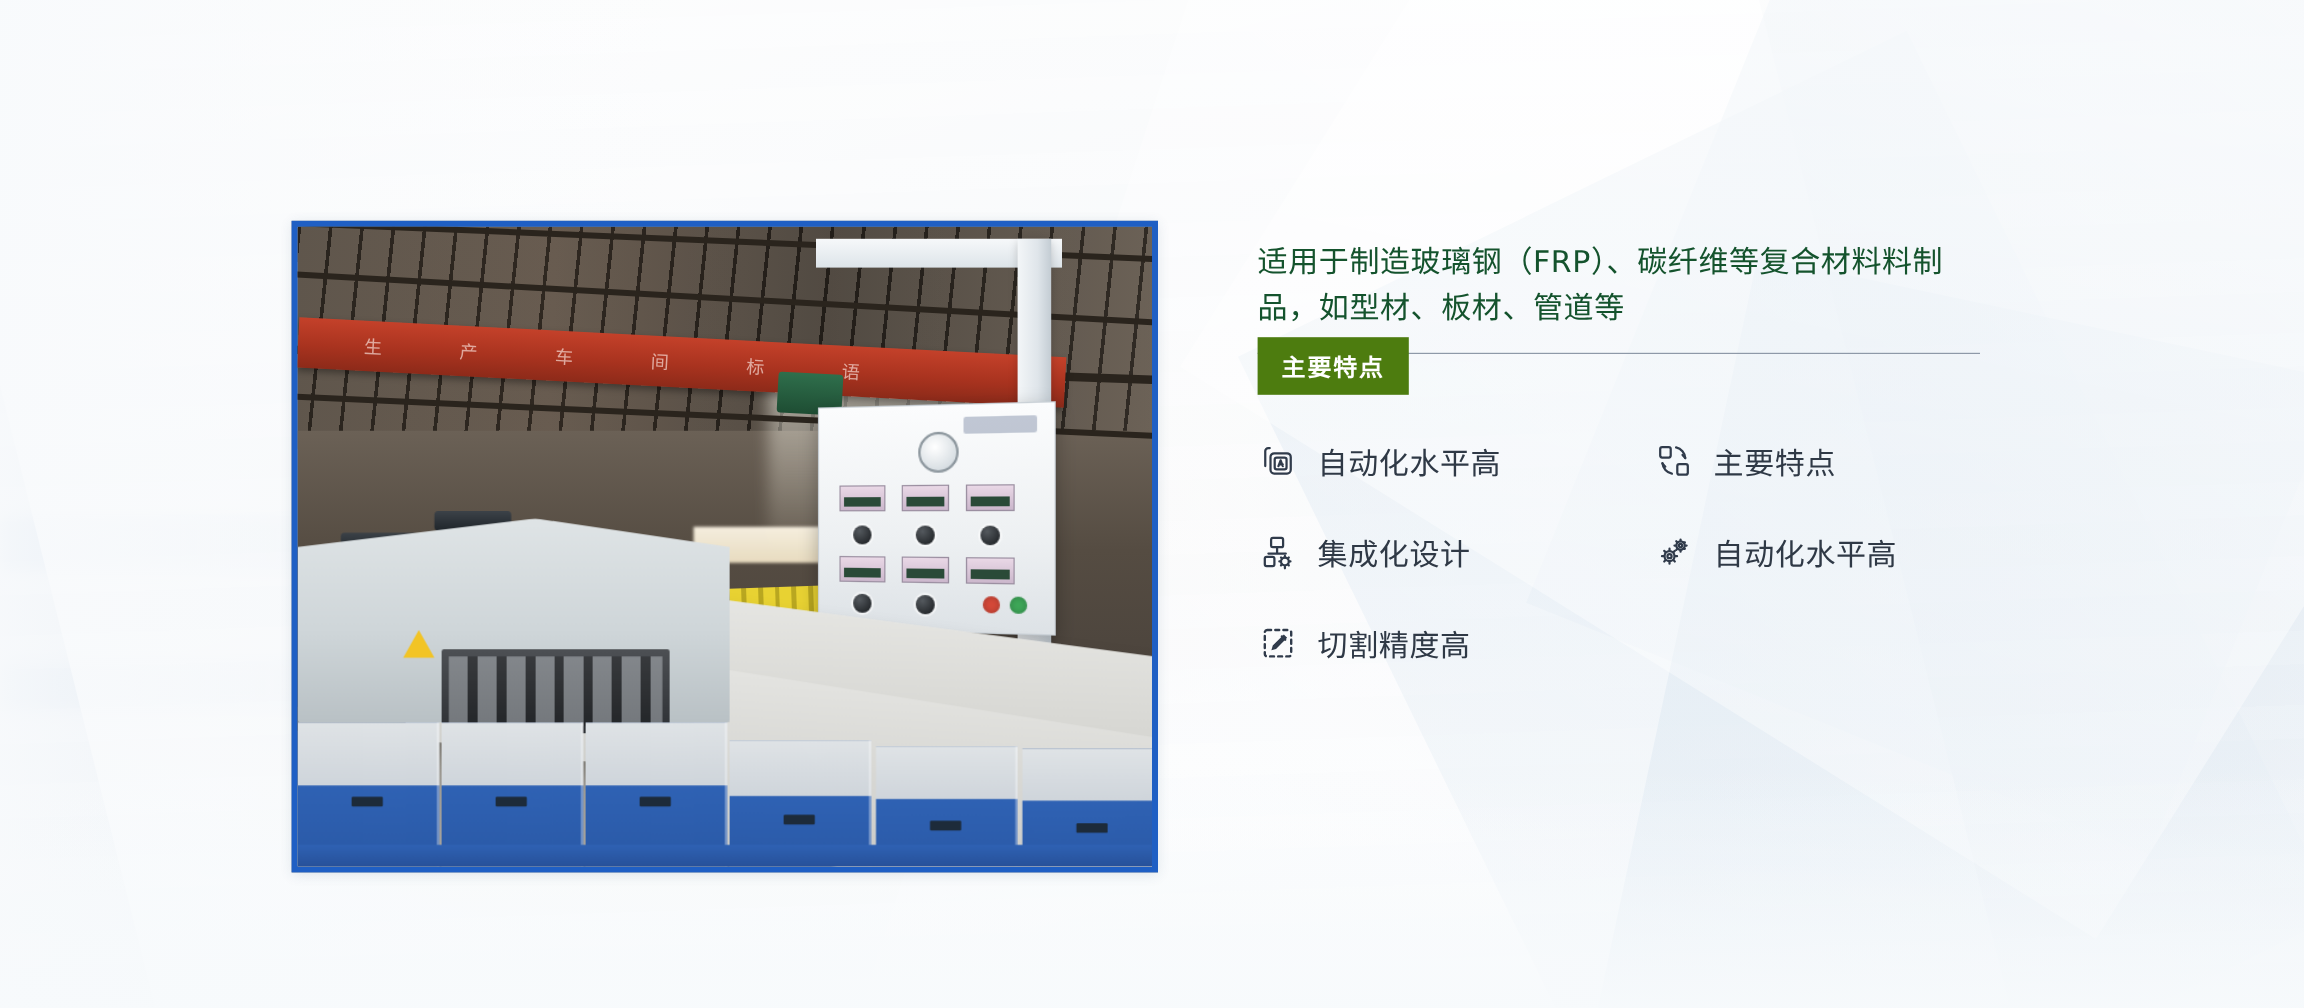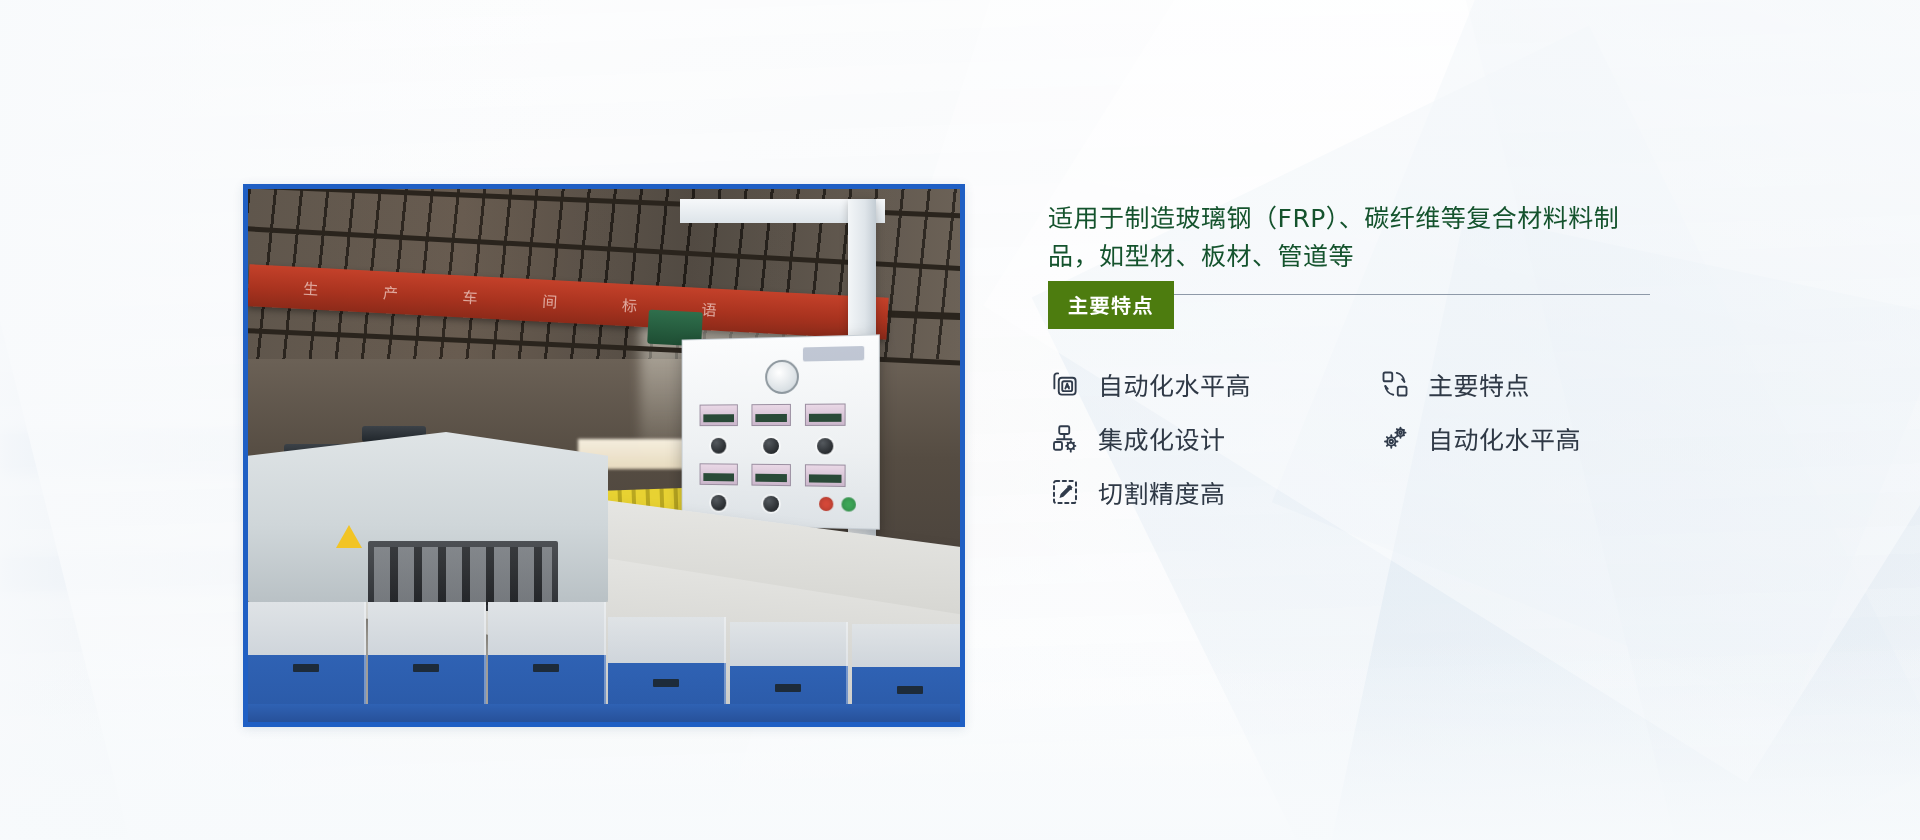--- a/index.html
+++ b/index.html
@@ -337,21 +337,21 @@
     font-size: 20px;
     font-weight: 700;
     letter-spacing: 1.5px;
     font-family: "DejaVu Sans", "Liberation Sans", sans-serif;
   }
 
   .features {
     margin-top: 34px;
     display: grid;
     grid-template-columns: 330px 330px;
-    row-gap: 12px;
+    row-gap: 34px;
   }
   .feature {
     display: flex;
     align-items: center;
     gap: 16px;
     height: 42px;
   }
   .feature .ico {
     width: 34px; height: 34px;
     flex: 0 0 34px;

